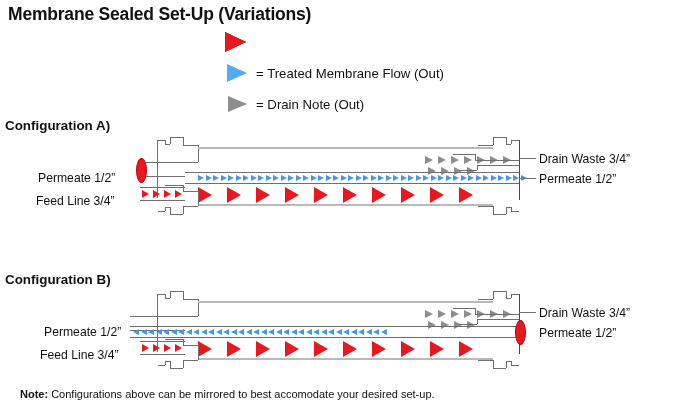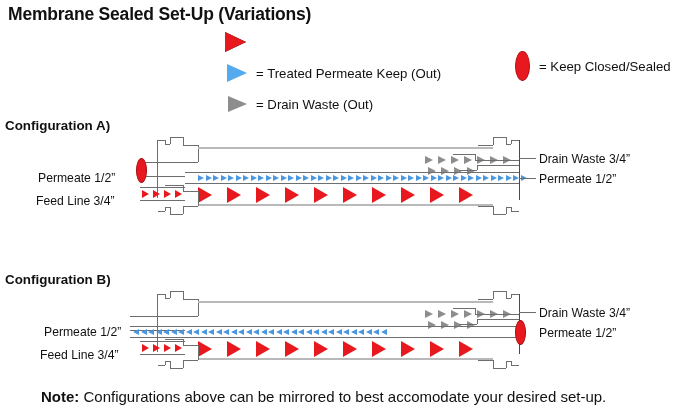--- a/index.html
+++ b/index.html
@@ -60,48 +60,44 @@
   .ar-gray-r{border-top:4.5px solid transparent;border-bottom:4.5px solid transparent;border-left:8px solid #8d8d8d;}
   .ar-red-sm{border-top:4px solid transparent;border-bottom:4px solid transparent;border-left:7px solid #e8191e;}
   .ar-red-lg{border-top:8px solid transparent;border-bottom:8px solid transparent;border-left:14px solid #e8191e;}
 
   .seal-sm{
     width:9px;height:23px;border-radius:50%/50%;
     background:#e8191e;border:1px solid #a80f14;
   }
 
   
-  #note{left:41px;top:388px;font-size:15px;white-space:nowrap;}
+  #note{left:20px;top:388px;font-size:11px;white-space:nowrap;}
   #note b{font-weight:bold;}
 </style>
 </head>
 <body>
 
 <div class="abs" id="title">Membrane Sealed Set-Up (Variations)</div>
 
 <div class="abs" id="legend">
 
   <div class="legend-row" style="left:0px;top:0px;">
     <span class="tri tri-red"></span>
   </div>
 
   <div class="legend-row" style="left:2px;top:31px;">
     <span class="tri tri-blue"></span>
-    <span class="lg-text">= Treated Permeate Keep (Out)</span>
+    <span class="lg-text">= Treated Membrane Flow (Out)</span>
   </div>
 
   <div class="legend-row" style="left:3px;top:62px;">
     <span class="tri tri-gray"></span>
-    <span class="lg-text">= Drain Waste (Out)</span>
-  </div>
-
-  <div class="legend-row" style="left:290px;top:24px;">
-    <span class="seal-lg"></span>
-    <span class="lg-text">= Keep Closed/Sealed</span>
-  </div>
+    <span class="lg-text">= Drain Note (Out)</span>
+  </div>
+
 
 </div>
 
 <div class="abs cfg-head" style="left:5px;top:118px;">Configuration A)</div>
 
 <div class="abs" id="cfgA" style="left:0;top:130px;width:679px;height:95px;">
 
   <div class="abs ln ln-v" style="left:157px;top:10px;height:58px;"></div>
 
   <div class="abs ln ln-h" style="left:158px;top:10px;width:7px;"></div>

